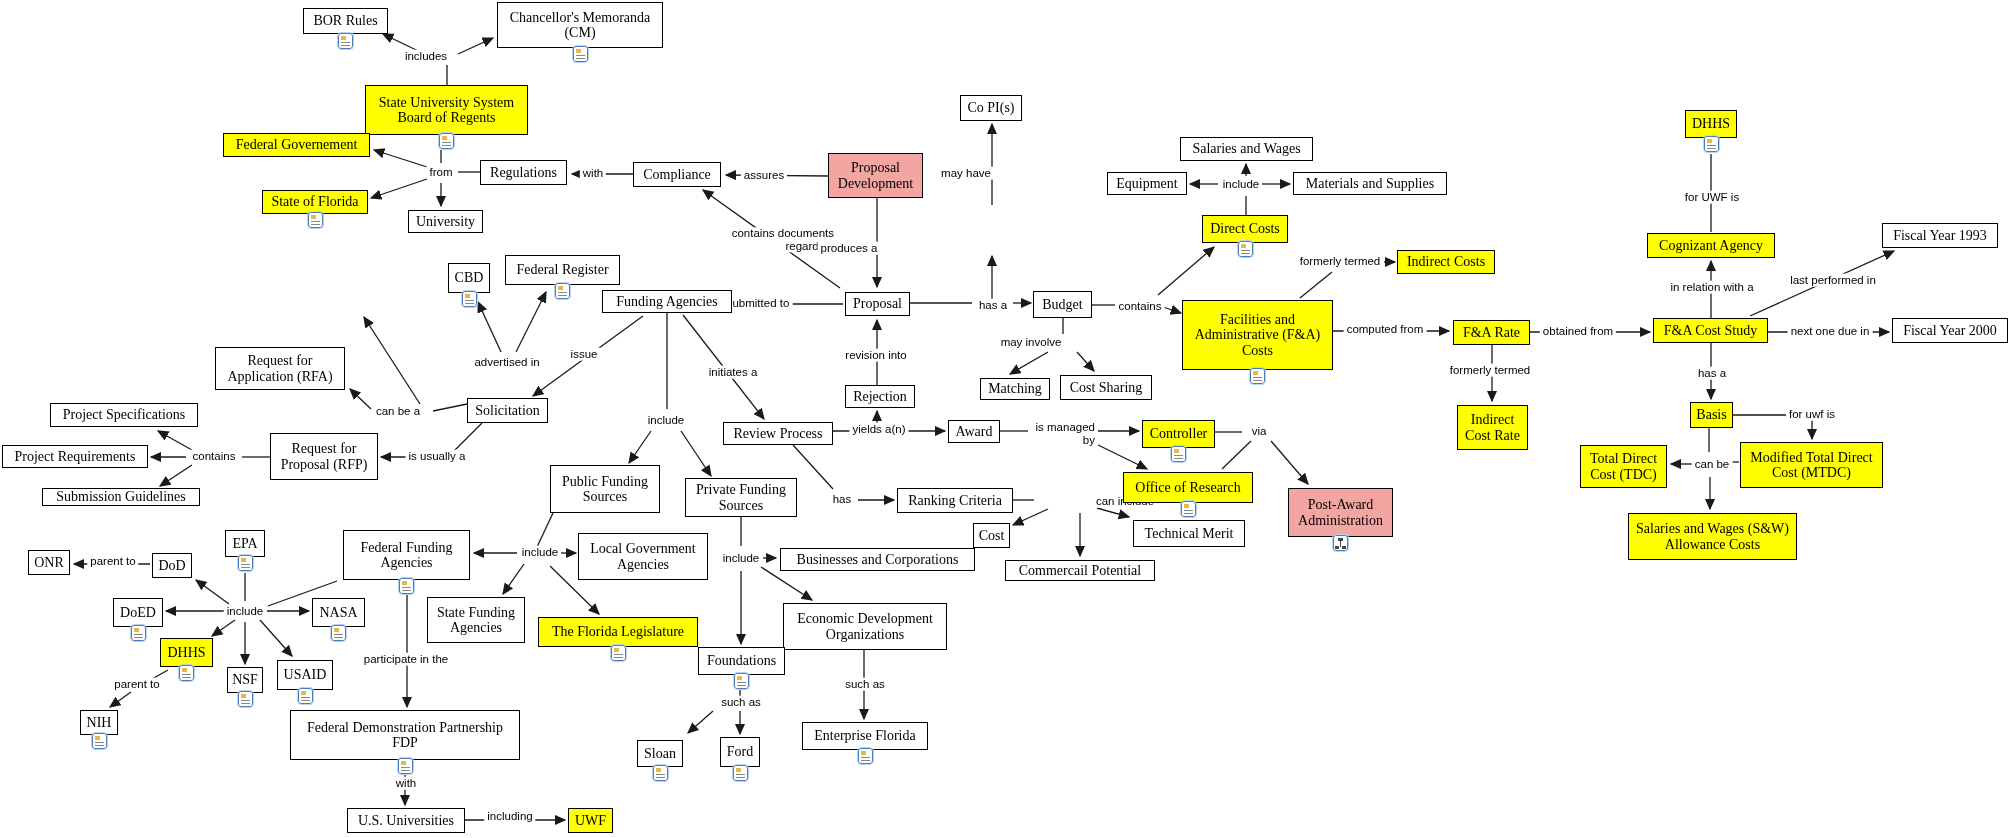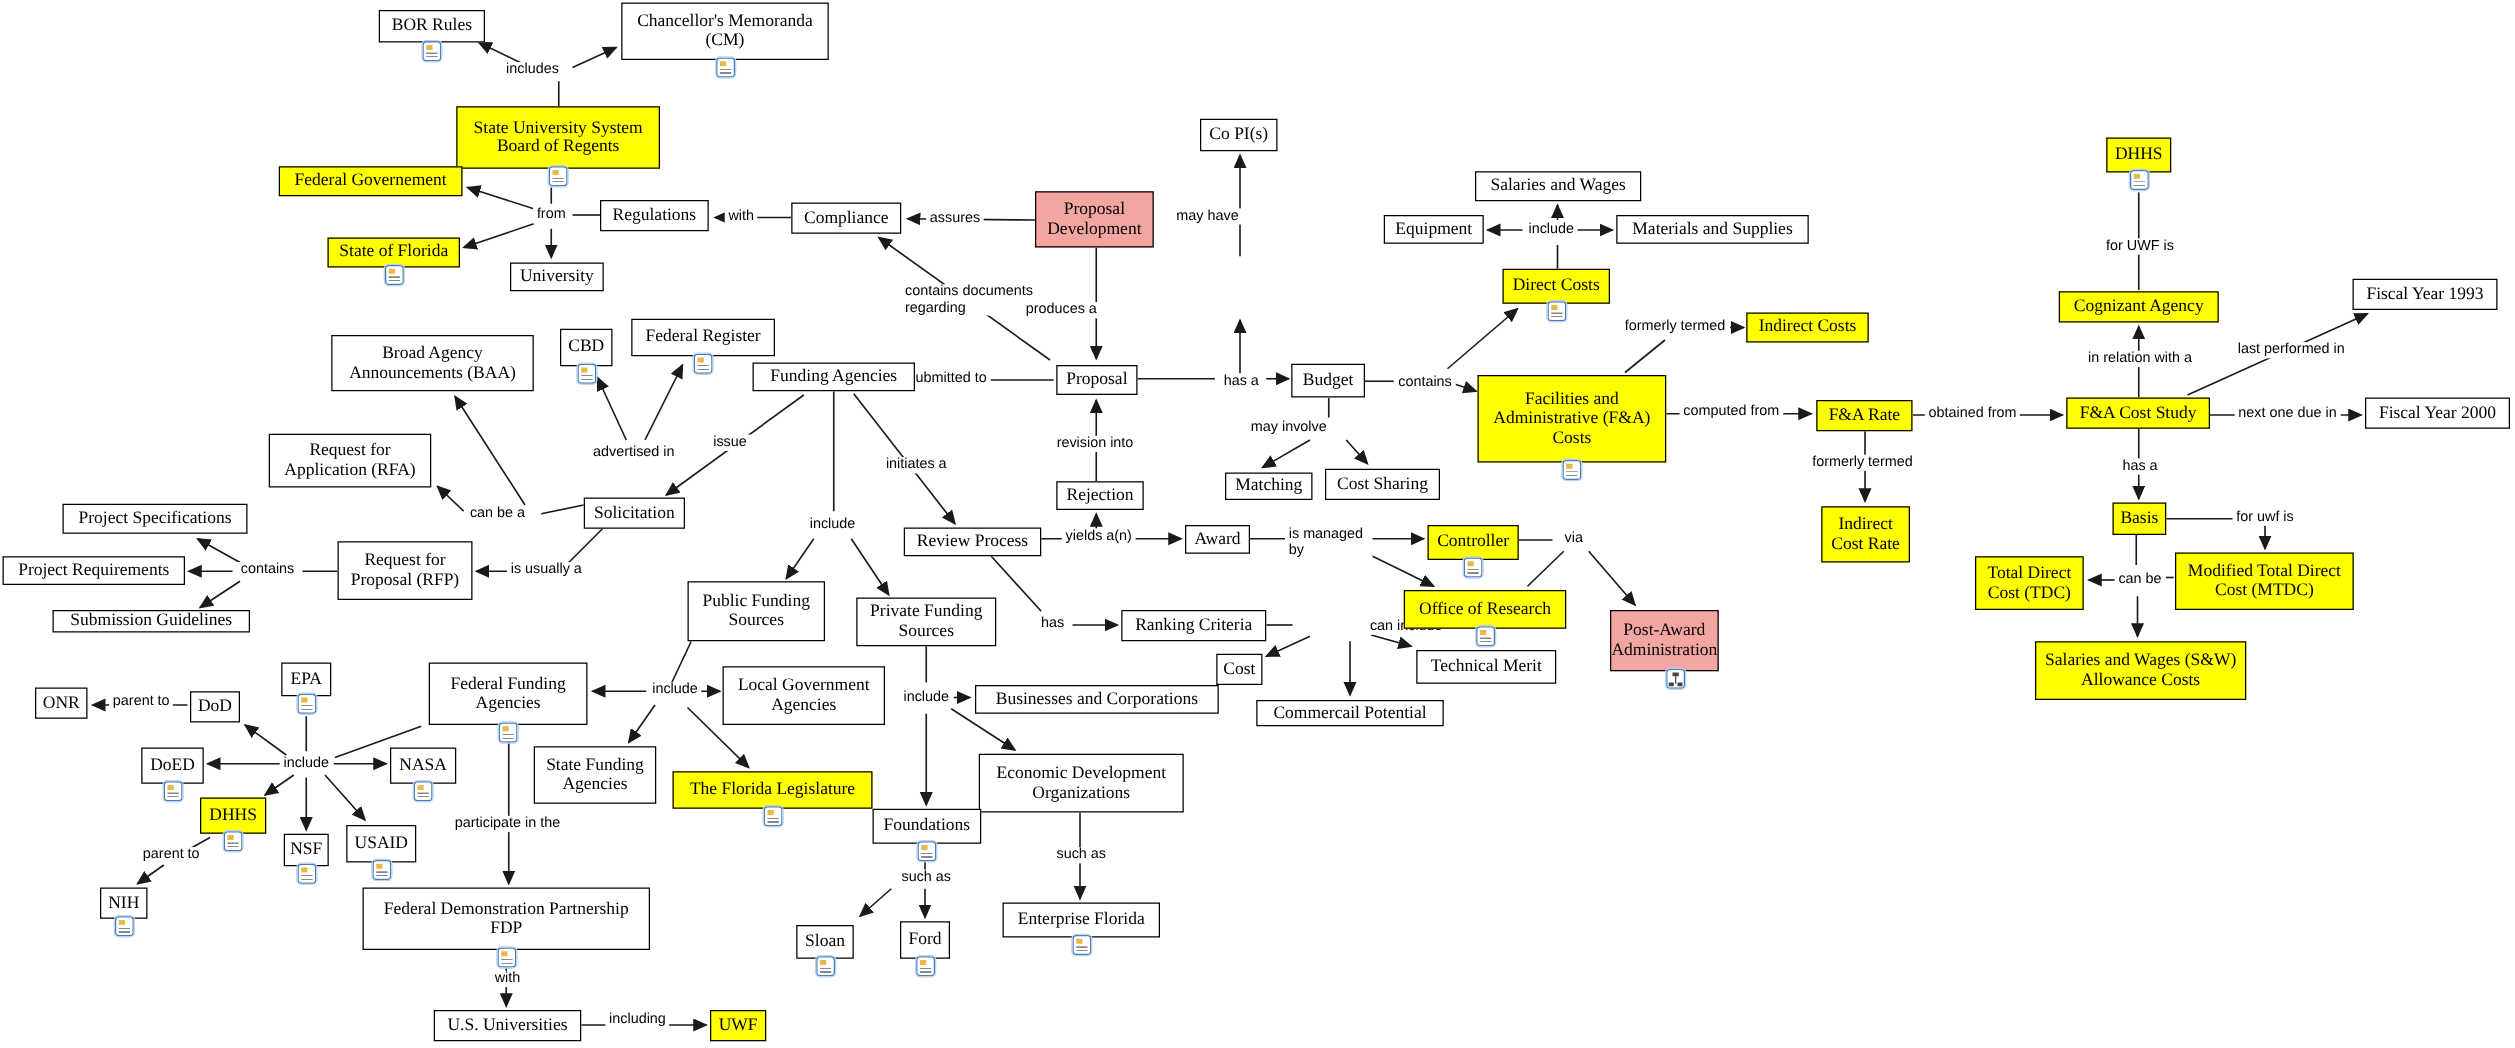--- a/index.html
+++ b/index.html
@@ -8,21 +8,21 @@
   #edges{position:absolute;left:0;top:0;z-index:1}
   #edges line,#edges polyline{stroke:#1a1a1a;stroke-width:1.3;fill:none}
   .nd{position:absolute;display:flex;align-items:center;justify-content:center;
       text-align:center;border:1px solid #000;background:#fff;
       font:14px/1.08 "Liberation Serif",serif;color:#000;
       padding:1px 2px;box-sizing:border-box;z-index:3}
   .nd.y{background:#ffff00}
   .nd.p{background:#f2a5a1}
   .ll{position:absolute;transform:translate(-50%,-50%);background:#fff;
       font:11.5px/1.1 "Liberation Sans",sans-serif;color:#000;
-      white-space:nowrap;z-index:2;padding:0 3px;text-align:left}
+      white-space:nowrap;z-index:2;padding:0 3px;text-align:right}
   .ll.w110{width:110px;white-space:normal}
   .ll.w70{width:64px;white-space:normal}
   .ic{position:absolute;width:15px;height:16px;background:#fff;border:1px solid #4a7ebb;
       border-radius:3px;outline:1px solid #b8d4f5;z-index:4;box-sizing:border-box}
   .ic.doc::before{content:"";position:absolute;left:2px;top:2px;width:5px;height:4px;background:#e8b84b}
   .ic.doc::after{content:"";position:absolute;left:2px;right:2px;top:8px;height:5px;
       background:repeating-linear-gradient(#888 0 1px,transparent 1px 3px)}
   .ic.hier::after{content:"";position:absolute;left:1px;top:2px;right:1px;bottom:1px;
       background:linear-gradient(#444,#444) top center/5px 3px no-repeat,
                  linear-gradient(#444,#444) bottom left/4px 3px no-repeat,
@@ -220,29 +220,28 @@
 <div class="nd y" style="left:1628px;top:513px;width:169px;height:47px">Salaries and Wages (S&amp;W) Allowance Costs</div>
 <div class="nd" style="left:1033px;top:291px;width:59px;height:27px">Budget</div>
 <div class="nd" style="left:980px;top:378px;width:70px;height:22px">Matching</div>
 <div class="nd" style="left:1060px;top:375px;width:92px;height:25px">Cost Sharing</div>
 <div class="nd" style="left:845px;top:292px;width:65px;height:24px">Proposal</div>
 <div class="nd" style="left:845px;top:385px;width:70px;height:23px">Rejection</div>
 <div class="nd" style="left:723px;top:422px;width:110px;height:23px">Review Process</div>
 <div class="nd" style="left:948px;top:420px;width:52px;height:23px">Award</div>
 <div class="nd y" style="left:1142px;top:420px;width:73px;height:28px">Controller</div>
 <div class="nd y" style="left:1123px;top:472px;width:130px;height:31px">Office of Research</div>
-<div class="nd p" style="left:1288px;top:488px;width:87px;height:49px">Post-Award Administration</div>
+<div class="nd p" style="left:1288px;top:488px;width:105px;height:49px">Post-Award Administration</div>
 <div class="nd" style="left:1133px;top:520px;width:112px;height:27px">Technical Merit</div>
 <div class="nd" style="left:897px;top:488px;width:116px;height:25px">Ranking Criteria</div>
 <div class="nd" style="left:973px;top:523px;width:37px;height:25px">Cost</div>
 <div class="nd" style="left:1005px;top:560px;width:150px;height:21px">Commercail Potential</div>
 <div class="nd" style="left:602px;top:290px;width:130px;height:23px">Funding Agencies</div>
 <div class="nd" style="left:448px;top:263px;width:42px;height:30px">CBD</div>
 <div class="nd" style="left:505px;top:255px;width:115px;height:30px">Federal Register</div>
-<div class="nd" style="left:265px;top:268px;width:162px;height:45px">Broad Agency Announcements (BAA)</div>
 <div class="nd" style="left:215px;top:347px;width:130px;height:43px">Request for Application (RFA)</div>
 <div class="nd" style="left:467px;top:398px;width:81px;height:25px">Solicitation</div>
 <div class="nd" style="left:270px;top:433px;width:108px;height:47px">Request for Proposal (RFP)</div>
 <div class="nd" style="left:50px;top:403px;width:148px;height:24px">Project Specifications</div>
 <div class="nd" style="left:2px;top:445px;width:146px;height:23px">Project Requirements</div>
 <div class="nd" style="left:42px;top:488px;width:158px;height:18px">Submission Guidelines</div>
 <div class="nd" style="left:550px;top:465px;width:110px;height:48px">Public Funding Sources</div>
 <div class="nd" style="left:685px;top:478px;width:112px;height:39px">Private Funding Sources</div>
 <div class="nd" style="left:28px;top:550px;width:42px;height:25px">ONR</div>
 <div class="nd" style="left:152px;top:553px;width:40px;height:25px">DoD</div>

